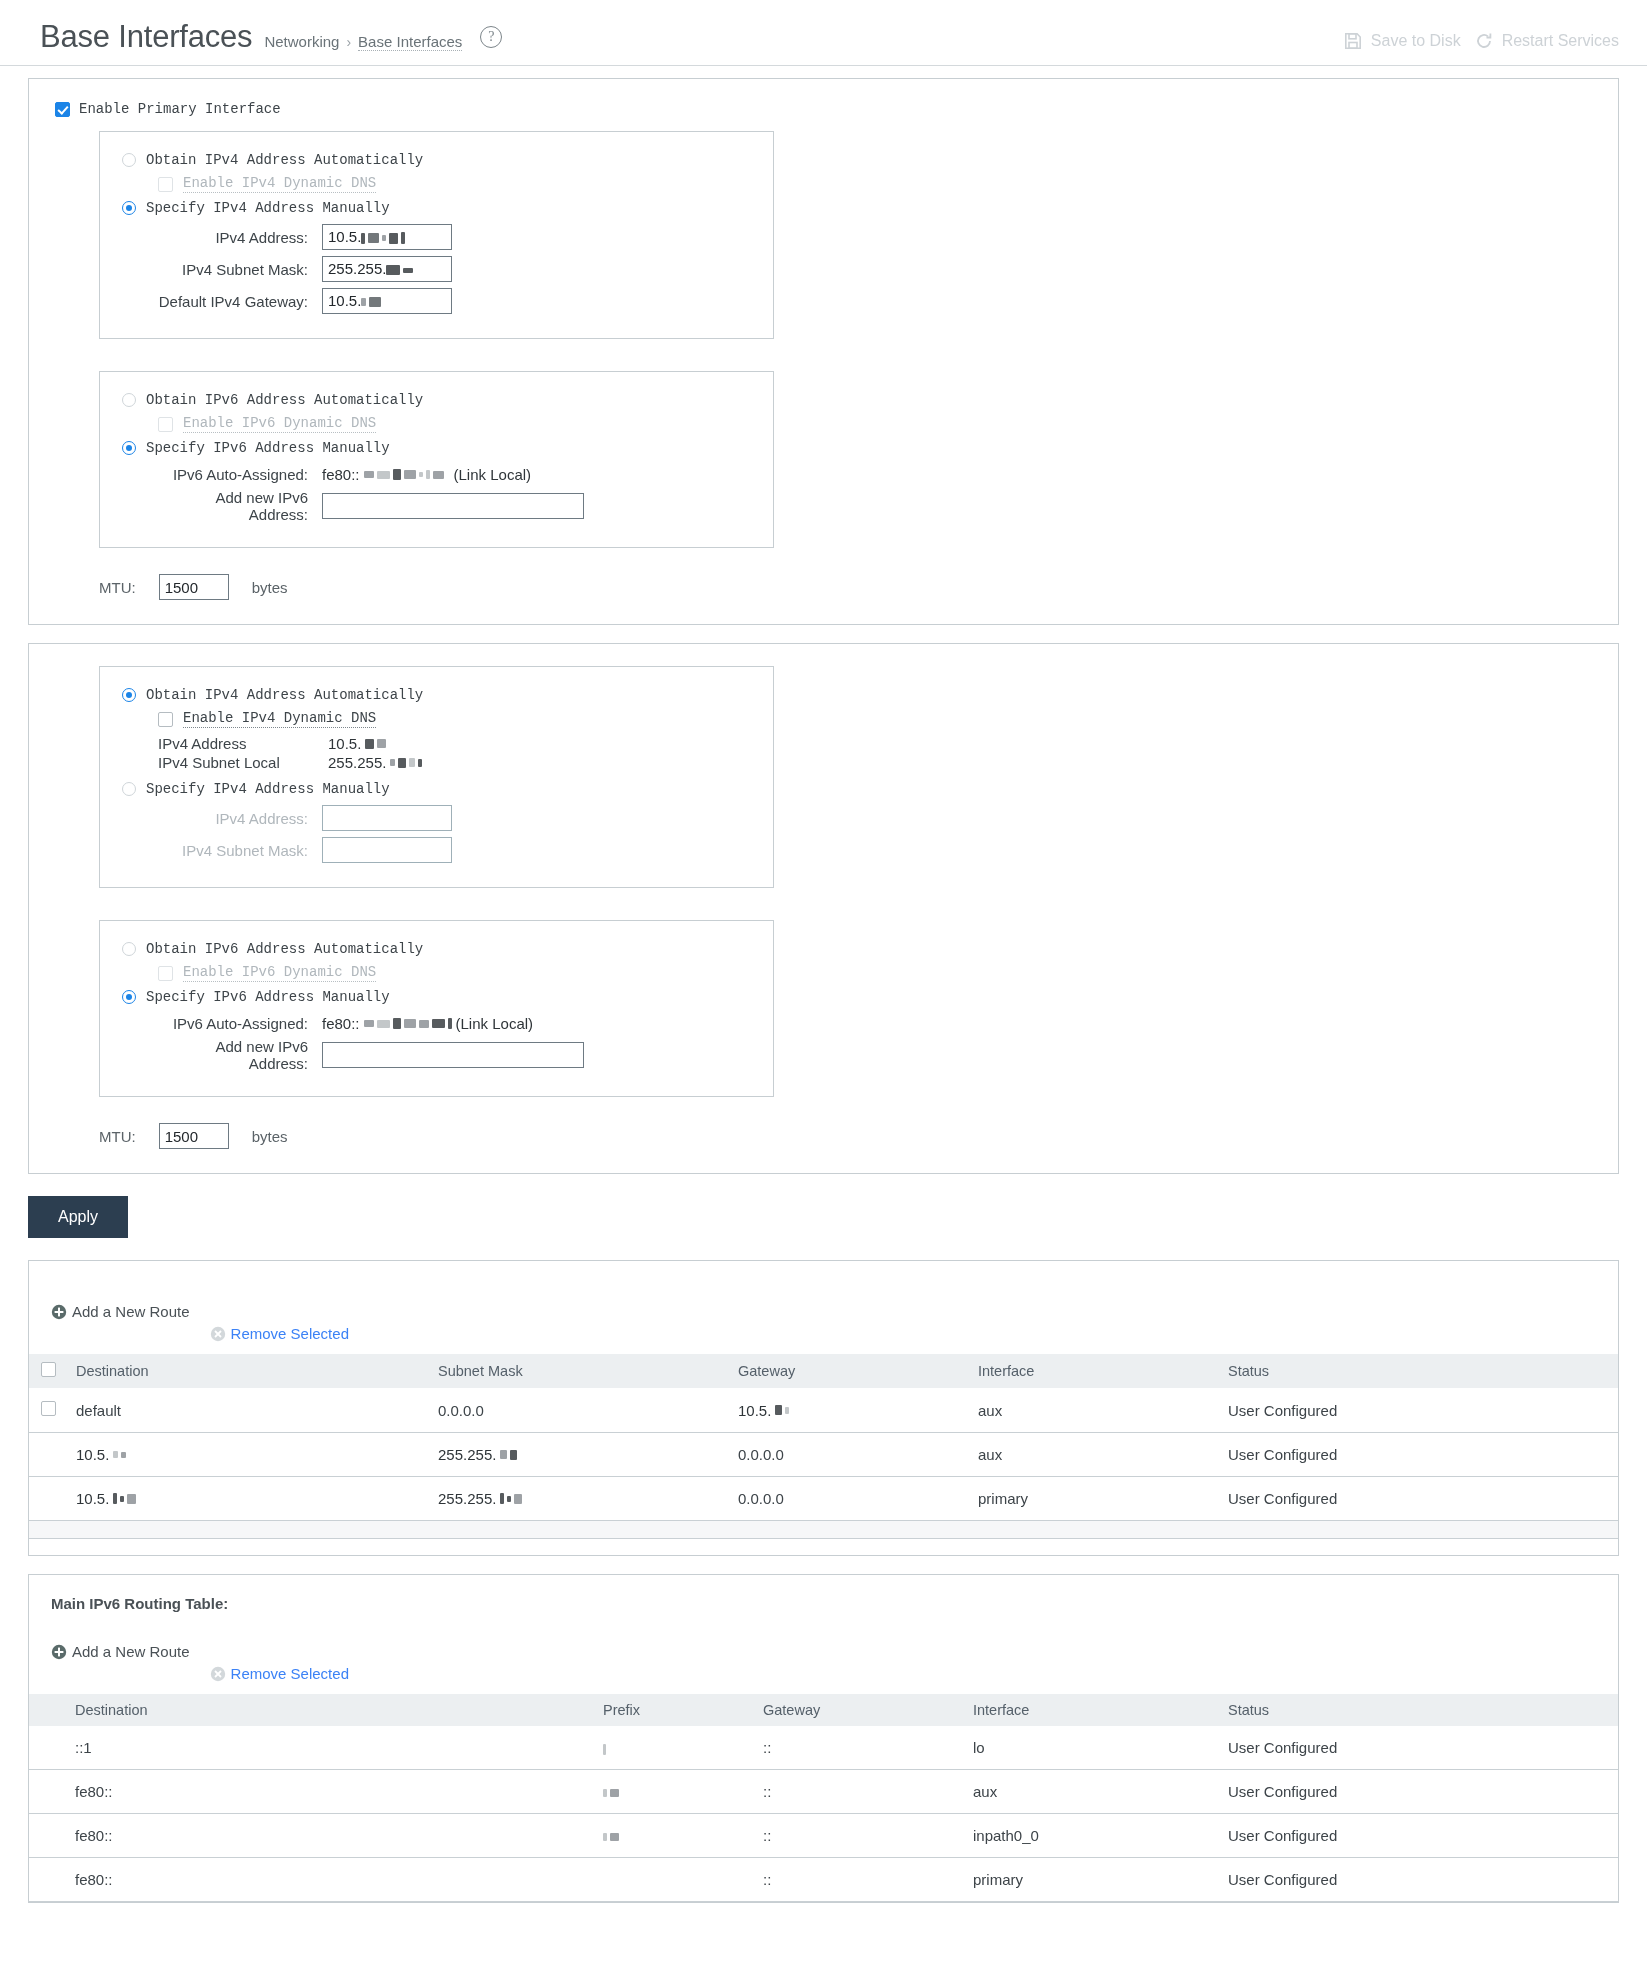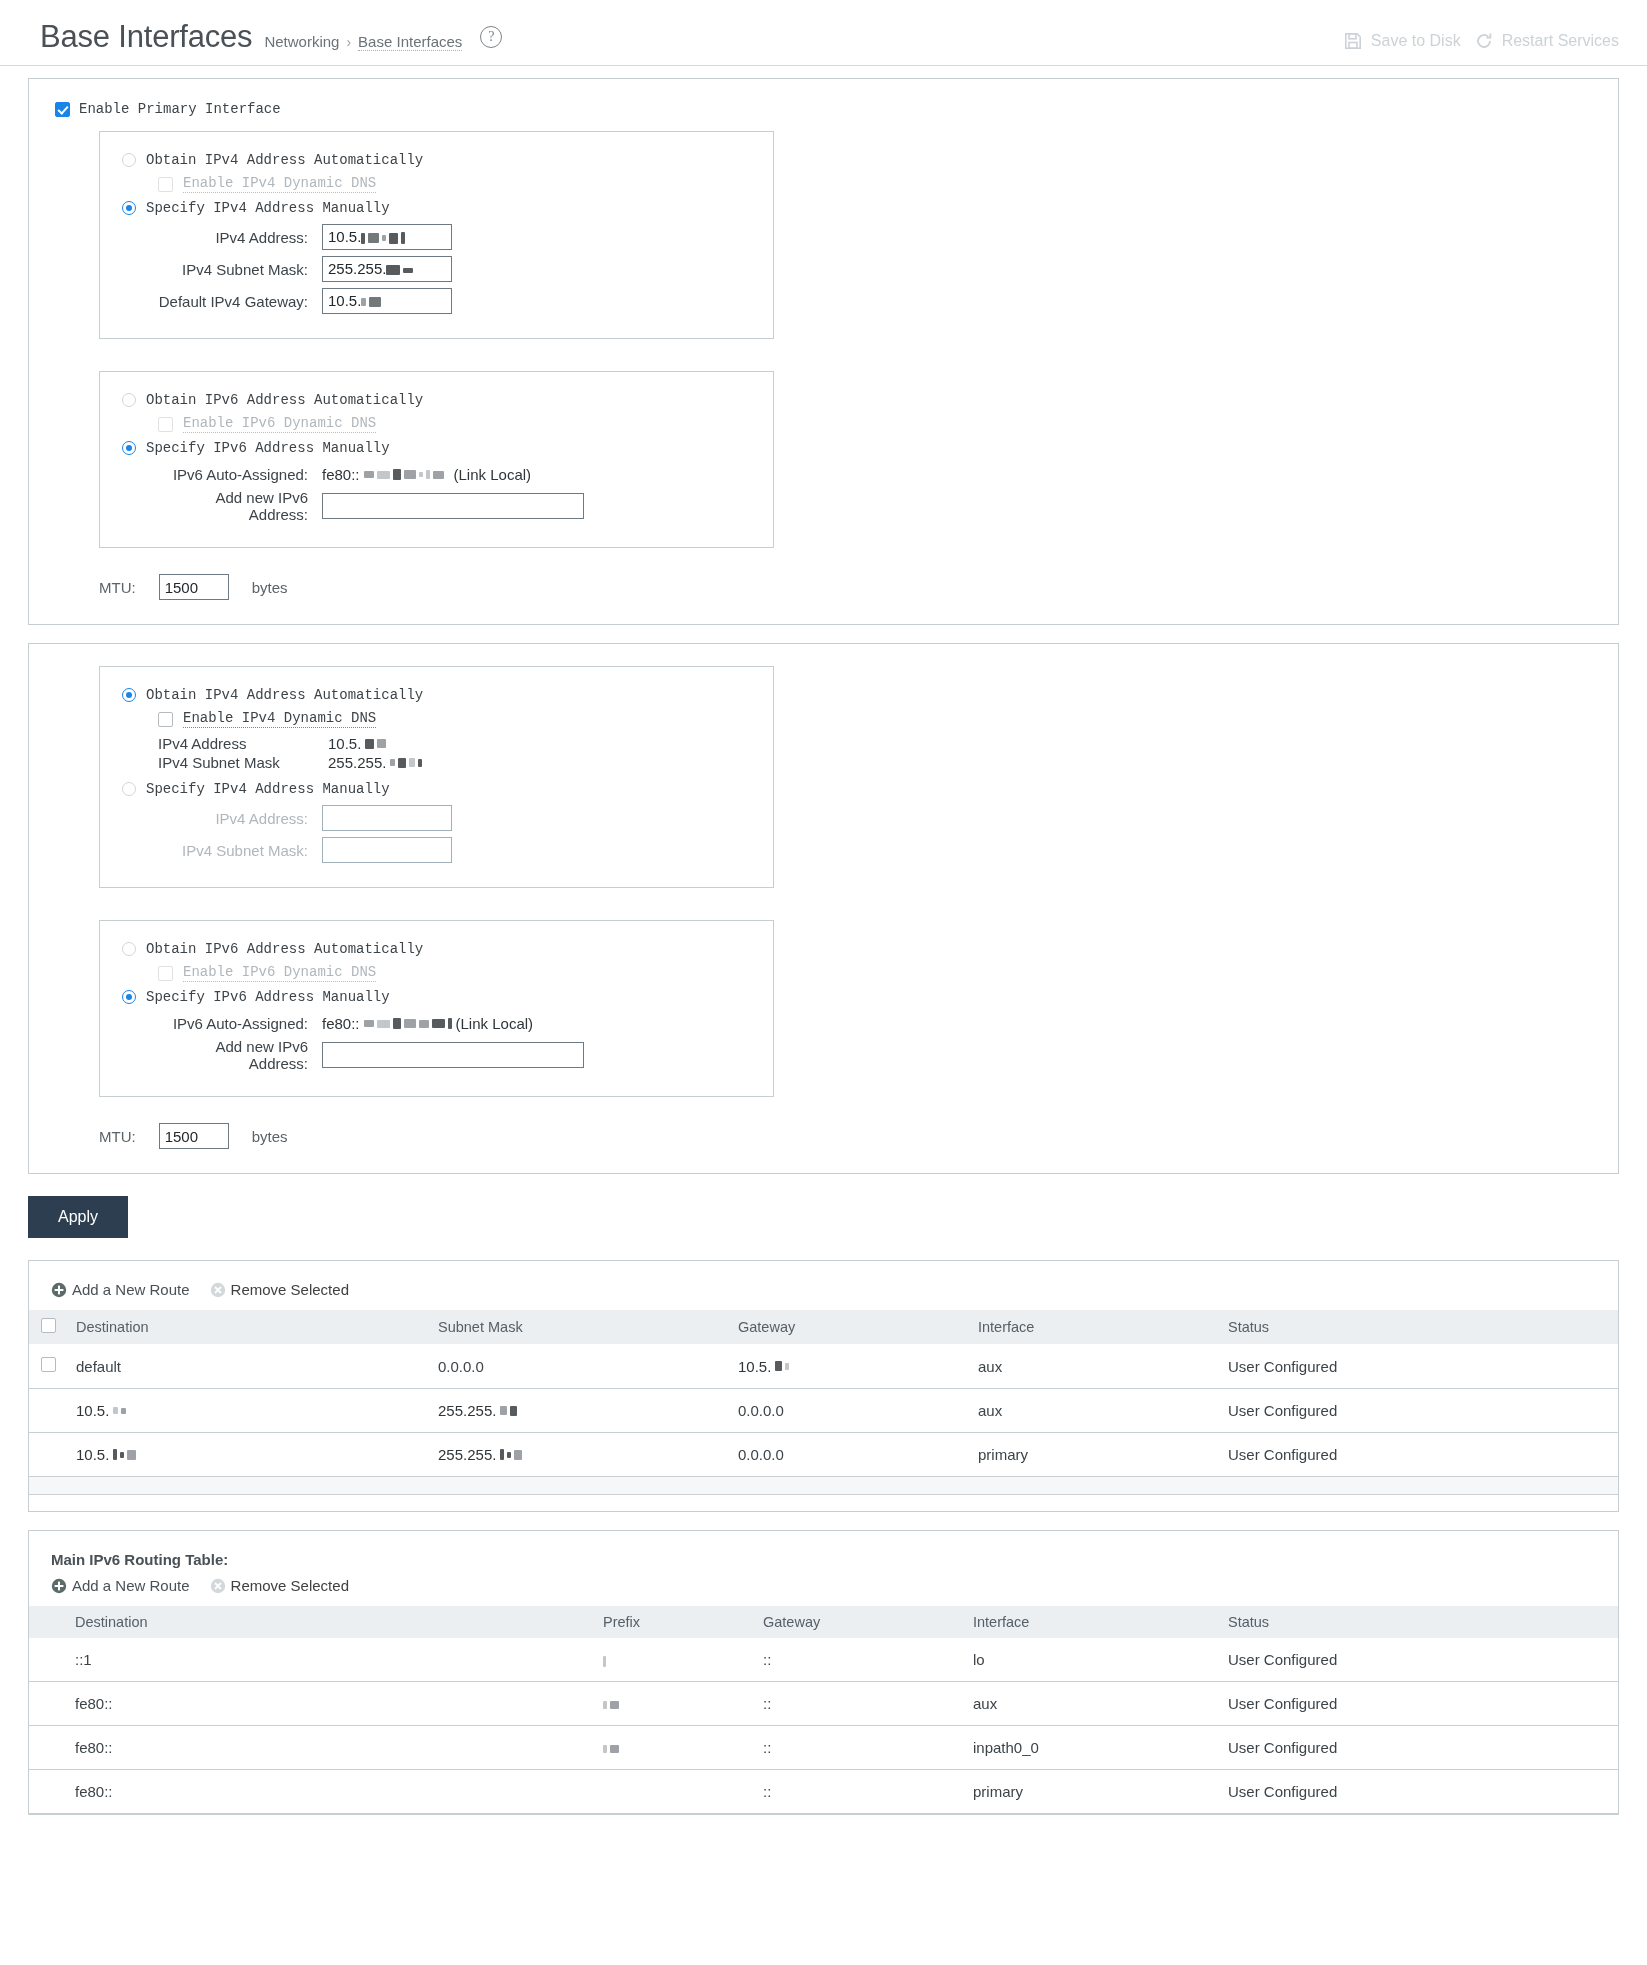--- a/index.html
+++ b/index.html
@@ -140,21 +140,21 @@
     background: #2c3e50; color: #fff;
     border: none; font-size: 16px;
     padding: 12px 30px; cursor: pointer;
     font-family: "Liberation Sans", sans-serif;
   }
 
   
   .tbl-title { font-size: 15px; font-weight: bold; color: #4a5156; margin-bottom: 9px; }
   .tbl-actions { display: flex; align-items: center; gap: 20px; margin-bottom: 12px; }
   .tbl-act { display: flex; align-items: center; gap: 5px; font-size: 15px; color: #4a5156; cursor: pointer; }
-  .tbl-act.dis { color: #404040; }
+  .tbl-act.dis { color: #3b82f6; margin-top: 44px; }
   .ico-svg { width: 16px; height: 16px; display: block; }
 
   table.rt { width: 100%; border-collapse: collapse; }
   table.rt thead th {
     background: #eceff1; font-weight: normal; font-size: 14.5px; color: #55606a;
     text-align: left; padding: 8px 10px; border: none;
   }
   table.rt tbody td {
     font-size: 15px; color: #3d4449; padding: 13px 10px;
     border-bottom: 1px solid #c9d0d4;
@@ -323,21 +323,21 @@
             <span class="field-lbl left">IPv4 Address</span>
             <span class="ro-val">
               <span>10.5.</span>
                 <span class="redact">
                   <i class="blob d" style="width:9px;height:10px;"></i>
                   <i class="blob m" style="width:9px;height:9px;"></i>
                 </span>
             </span>
           </div>
           <div class="field-row" style="margin-bottom:10px;">
-            <span class="field-lbl left">IPv4 Subnet Mask</span>
+            <span class="field-lbl left">IPv4 Subnet Local</span>
             <span class="ro-val">
               <span>255.255.</span>
                 <span class="redact">
                   <i class="blob m" style="width:5px;height:7px;"></i>
                   <i class="blob d" style="width:8px;height:10px;"></i>
                   <i class="blob l" style="width:6px;height:9px;"></i>
                   <i class="blob d" style="width:4px;height:8px;"></i>
                 </span>
             </span>
           </div>

